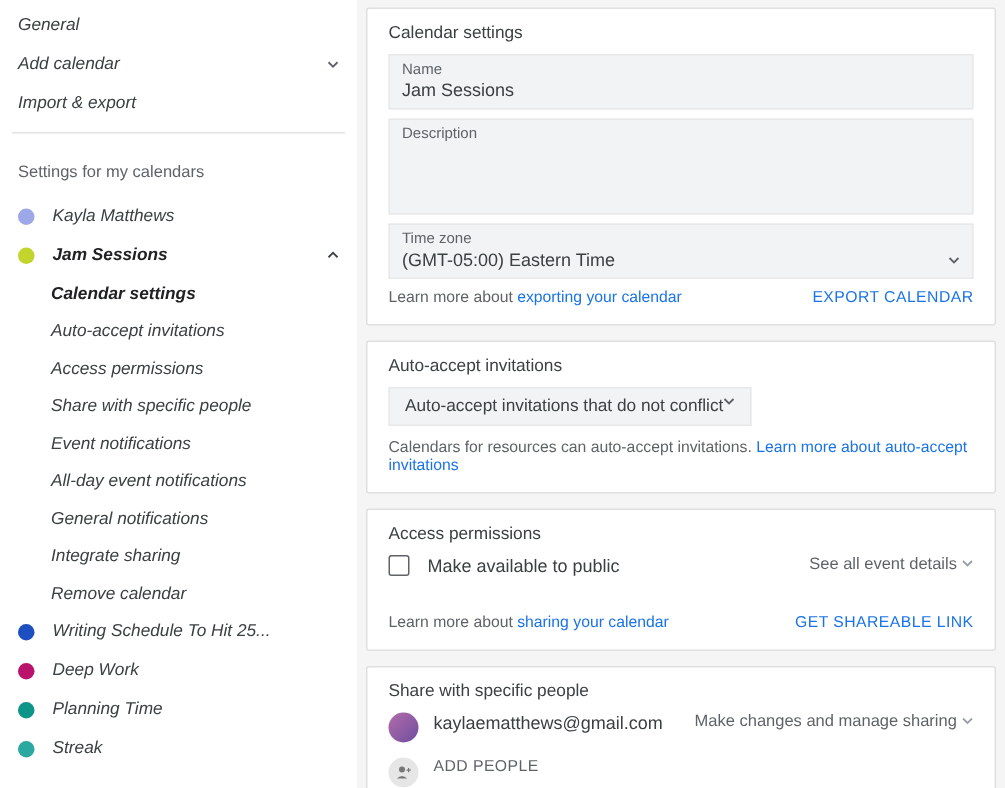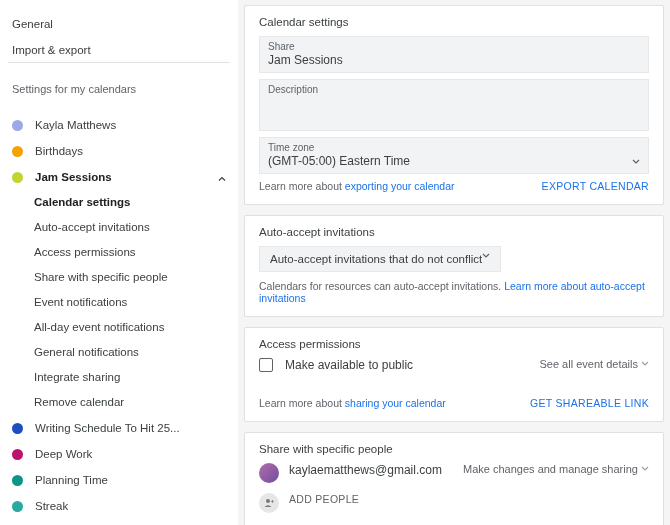--- a/index.html
+++ b/index.html
@@ -1,36 +1,36 @@
 <!DOCTYPE html>
 <html><head>
 <meta charset="utf-8">
 <style>
   * { box-sizing: border-box; margin: 0; padding: 0; }
   body { font-family: Arial, "Helvetica Neue", sans-serif; font-size: 12px; color: #3c4043; background: #fff; width: 670px; height: 525px; overflow: hidden; display: flex; }
   .sidebar { width: 238px; padding: 4px 0; overflow-y: auto; }
-  .sb-item { display: flex; align-items: flex-end; height: 26px; padding: 0 12px; cursor: pointer; }
+  .sb-item { display: flex; align-items: center; height: 26px; padding: 0 12px; cursor: pointer; font-style: italic; }
   .sb-item .label { flex: 1; font-size: 11.5px; color: #3c4043; }
   .sb-item .chev { width: 8px; height: 8px; }
   .chev svg { display: block; }
   .sb-heading { font-size: 11px; color: #5f6368; padding: 14px 12px 10px; }
   .sb-item.cal { padding-left: 12px; }
   .dot { width: 11px; height: 11px; border-radius: 50%; margin-right: 12px; flex: none; }
   .sb-item.bold .label { font-weight: 700; color: #202124; }
   .sb-sub { padding-left: 22px; }
   .sb-sub .sb-item { height: 25px; }
   .sb-sub .sb-item .label { font-size: 11.5px; }
   .hr { height: 1px; background: #e2e2e2; margin: 6px 8px; }
   .main { flex: 1; background: #f5f5f6; padding: 5px 6px; overflow-y: auto; }
   .card { background: #fff; border: 1px solid #e0e0e0; border-radius: 2px; padding: 10px 14px 12px; margin-bottom: 10px; }
   .card h3 { font-size: 11.5px; font-weight: 400; color: #3c4043; margin-bottom: 8px; }
   .field { background: #f1f3f4; border: 1px solid #e8e8e8; padding: 4px 8px; margin-bottom: 6px; }
   .field .flabel { font-size: 10px; color: #5f6368; }
   .field .fvalue { font-size: 12px; color: #3c4043; padding: 1px 0; }
-  .field.tall { height: 52px; }
+  .field.tall { height: 64px; }
   .select-field { display:flex; align-items:flex-end; }
   .select-field .chev { margin-left:auto; margin-bottom:4px; }
   .row { display: flex; align-items: flex-start; }
   .learn { font-size: 10.5px; color: #5f6368; }
   .learn a { color: #1a73e8; text-decoration: none; }
   .action-link { font-size: 10.5px; color: #1a73e8; font-weight: 500; letter-spacing: 0.3px; cursor: pointer; }
   .spacer { flex: 1; }
   .drop { background: #f1f3f4; border: 1px solid #e8e8e8; padding: 6px 10px; display: inline-flex; min-width: 222px; margin-bottom: 8px; }
   .drop .dval { font-size: 11.5px; color: #3c4043; flex: 1; }
   .chk { width: 14px; height: 14px; border: 1.5px solid #5f6368; border-radius: 2px; margin-right: 12px; }
@@ -41,34 +41,38 @@
   .mt6 { margin-top: 6px; }
 </style>
 </head>
 <body>
 
 <div class="sidebar">
   <div class="sb-item">
     <span class="label">General</span>
   </div>
   <div class="sb-item">
+    <span class="label">Add calendar</span>
+    <span class="chev">
+        <svg width="8" height="8" viewBox="0 0 8 8">
+          <path d="M1 2.5 L4 5.5 L7 2.5" stroke="#5f6368" stroke-width="1.2" fill="none"></path>
+        </svg>
+      </span>
+  </div>
+  <div class="sb-item">
     <span class="label">Import &amp; export</span>
   </div>
 
   <div class="hr"></div>
 
   <div class="sb-heading">Settings for my calendars</div>
 
   <div class="sb-item cal">
     <span class="dot" style="background:#9ca8e8"></span>
     <span class="label">Kayla Matthews</span>
-  </div>
-  <div class="sb-item cal">
-    <span class="dot" style="background:#f6a300"></span>
-    <span class="label">Birthdays</span>
   </div>
   <div class="sb-item cal bold">
     <span class="dot" style="background:#c3d42c"></span>
     <span class="label">Jam Sessions</span>
     <span class="chev">
         <svg width="8" height="8" viewBox="0 0 8 8">
           <path d="M1 5.5 L4 2.5 L7 5.5" stroke="#3c4043" stroke-width="1.2" fill="none"></path>
         </svg>
       </span>
   </div>
@@ -120,21 +124,21 @@
     <span class="label">Streak</span>
   </div>
 
 </div>
 
 <div class="main">
 
   <div class="card">
     <h3>Calendar settings</h3>
     <div class="field">
-      <div class="flabel">Share</div>
+      <div class="flabel">Name</div>
       <div class="fvalue">Jam Sessions</div>
     </div>
     <div class="field tall">
       <div class="flabel">Description</div>
     </div>
     <div class="field select-field">
       <div style="flex:1">
         <div class="flabel">Time zone</div>
         <div class="fvalue">(GMT-05:00) Eastern Time</div>
       </div>

